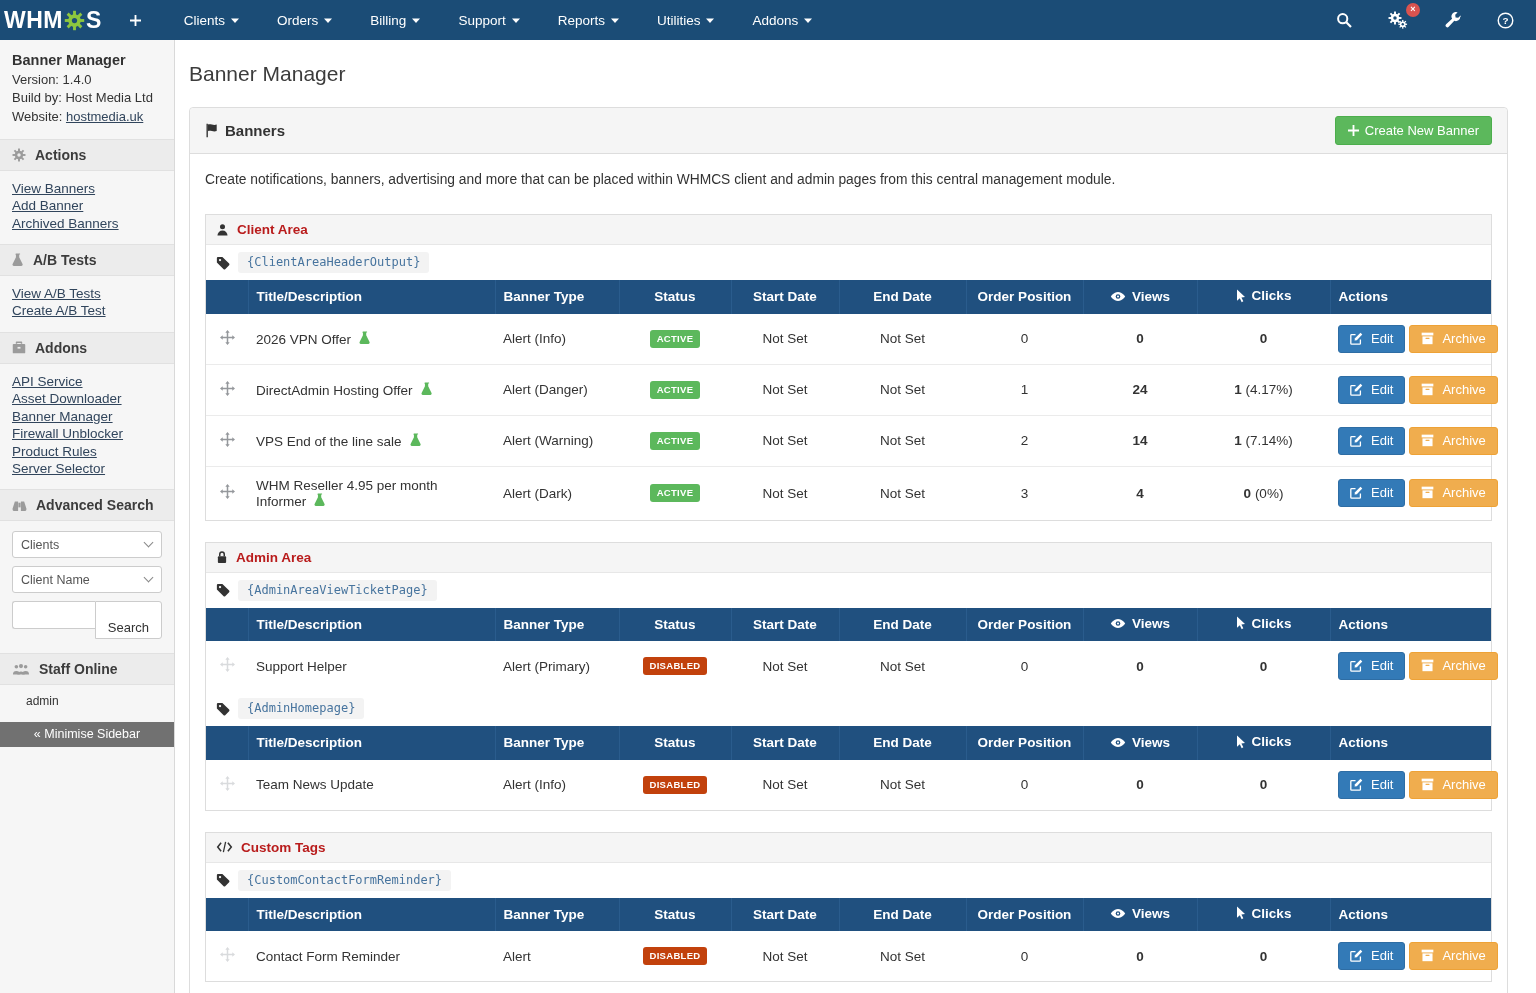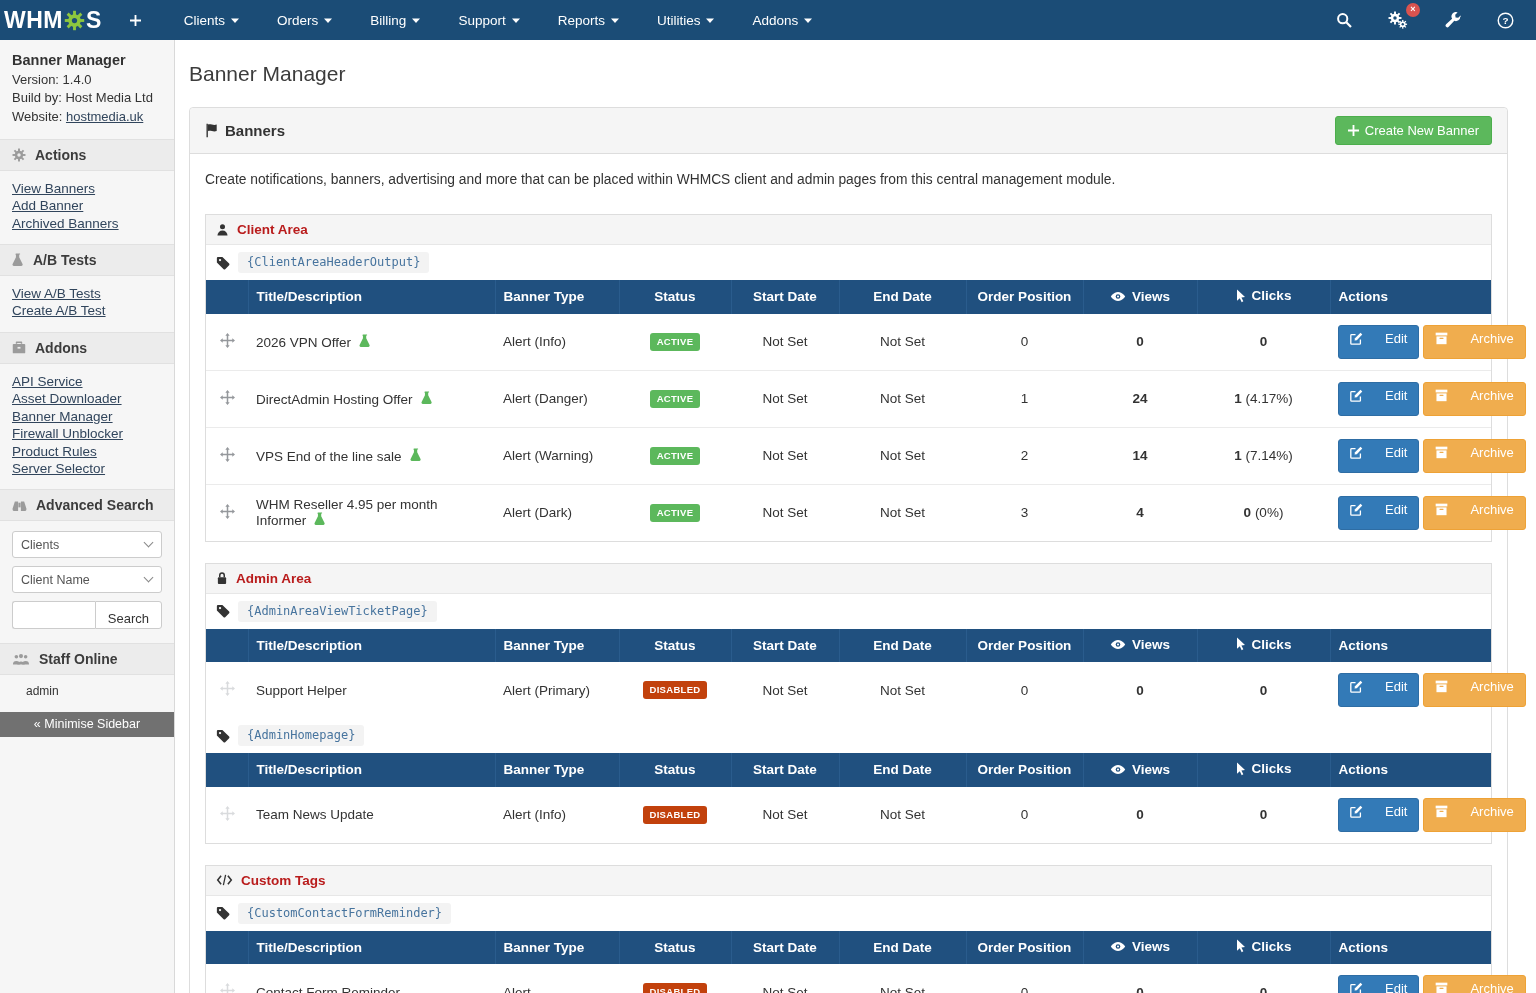--- a/index.html
+++ b/index.html
@@ -63,21 +63,21 @@
     width:100%; height:27px; font-size:12.5px; color:#555;
     border:1px solid #ccc; border-radius:3px; background:#fff; padding:0 8px;
     appearance:none; -webkit-appearance:none; font-family:"Liberation Sans",sans-serif;
   }
   .search-row { display:flex; }
   .search-input {
     flex:1; min-width:0; height:28px; border:1px solid #ccc;
     border-right:none; border-radius:3px 0 0 3px; padding:0 7px; font-size:13px;
   }
   .search-btn {
-    height:28px; padding:9px 12px; background:#fff; border:1px solid #ccc;
+    height:28px; padding:18px 12px; background:#fff; border:1px solid #ccc;
     border-radius:0 3px 3px 0; font-size:13px; color:#333; cursor:pointer;
     font-family:"Liberation Sans",sans-serif;
   }
   .staff-name { padding:9px 12px 14px; font-size:12px; color:#333;margin-left:14px; }
   .minimise {
     background:#717171; color:#fff; text-align:center;
     padding:5px 0 6px; font-size:12.5px; cursor:pointer;
   }
 
   
@@ -130,22 +130,22 @@
   .badge {
     display:inline-block; font-size:9.5px; font-weight:bold; color:#fff;
     padding:3px 7px 4px; border-radius:3px; letter-spacing:.3px;
   }
   .badge.active { background:#5cb85c; }
   .badge.disabled { background:#c2410c; }
   .views-val { font-weight:bold; }
   .clicks-count { font-weight:bold; }
   .actions-cell { white-space:nowrap; }
   .btn {
-    border-radius:3px; color:#fff; font-size:13px; padding:5px 11px 12px;
-    display:inline-flex; align-items:center; gap:22px; cursor:pointer;
+    border-radius:3px; color:#fff; font-size:13px; padding:5px 11px 6px;
+    display:inline-flex; align-items:center; gap:8px; cursor:pointer;
     font-family:"Liberation Sans",sans-serif;
   }
   .btn + .btn { margin-left:4px; }
   .btn-edit { background:#337ab7; border:1px solid #2e6da4; }
   .btn-archive { background:#f0ad4e; border:1px solid #eea236; --hole:#f0ad4e; }
 </style>
 </head>
 <body>
 
 <nav class="navbar">

